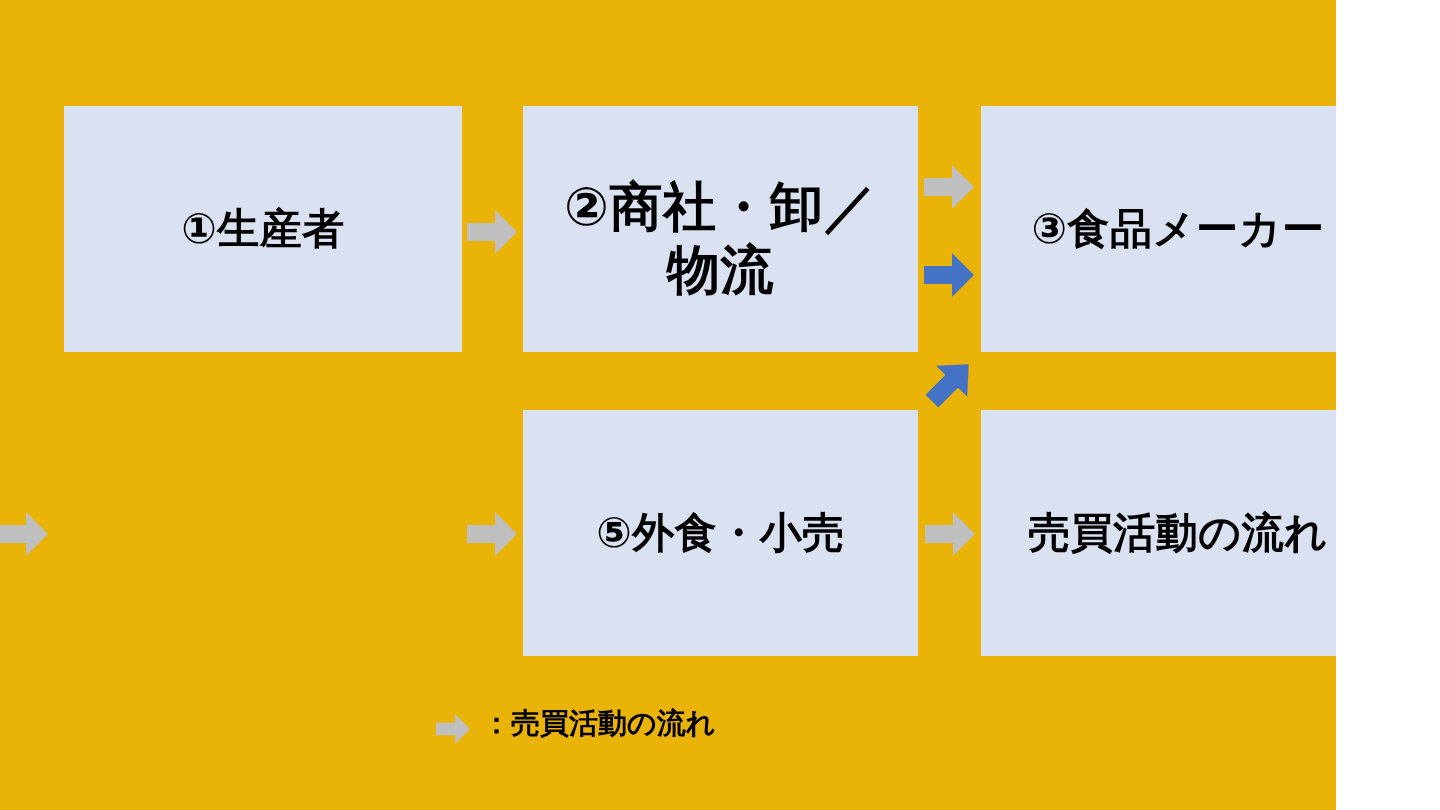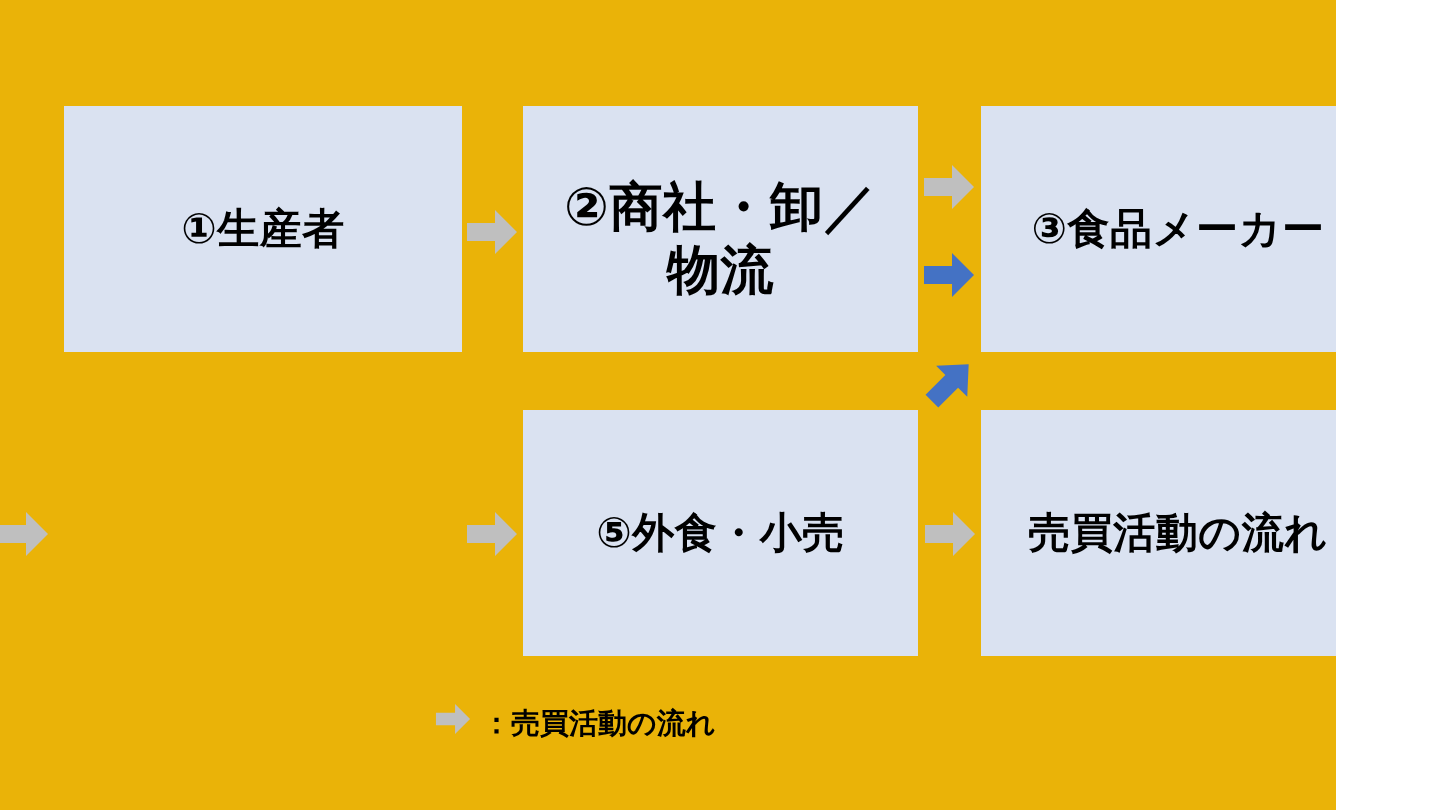--- a/index.html
+++ b/index.html
@@ -51,21 +51,21 @@
   #legend {
     position: absolute;
     left: 430px;
     top: 704px;
     display: flex;
     align-items: center;
     gap: 34px;
   }
   .legend-item {
     display: flex;
-    align-items: flex-start;
+    align-items: flex-end;
     gap: 6px;
   }
   .legend-arrow {
     width: 46px;
     height: 30px;
     flex: 0 0 auto;
   }
   .legend-arrow svg {
     display: block;
     width: 100%;

